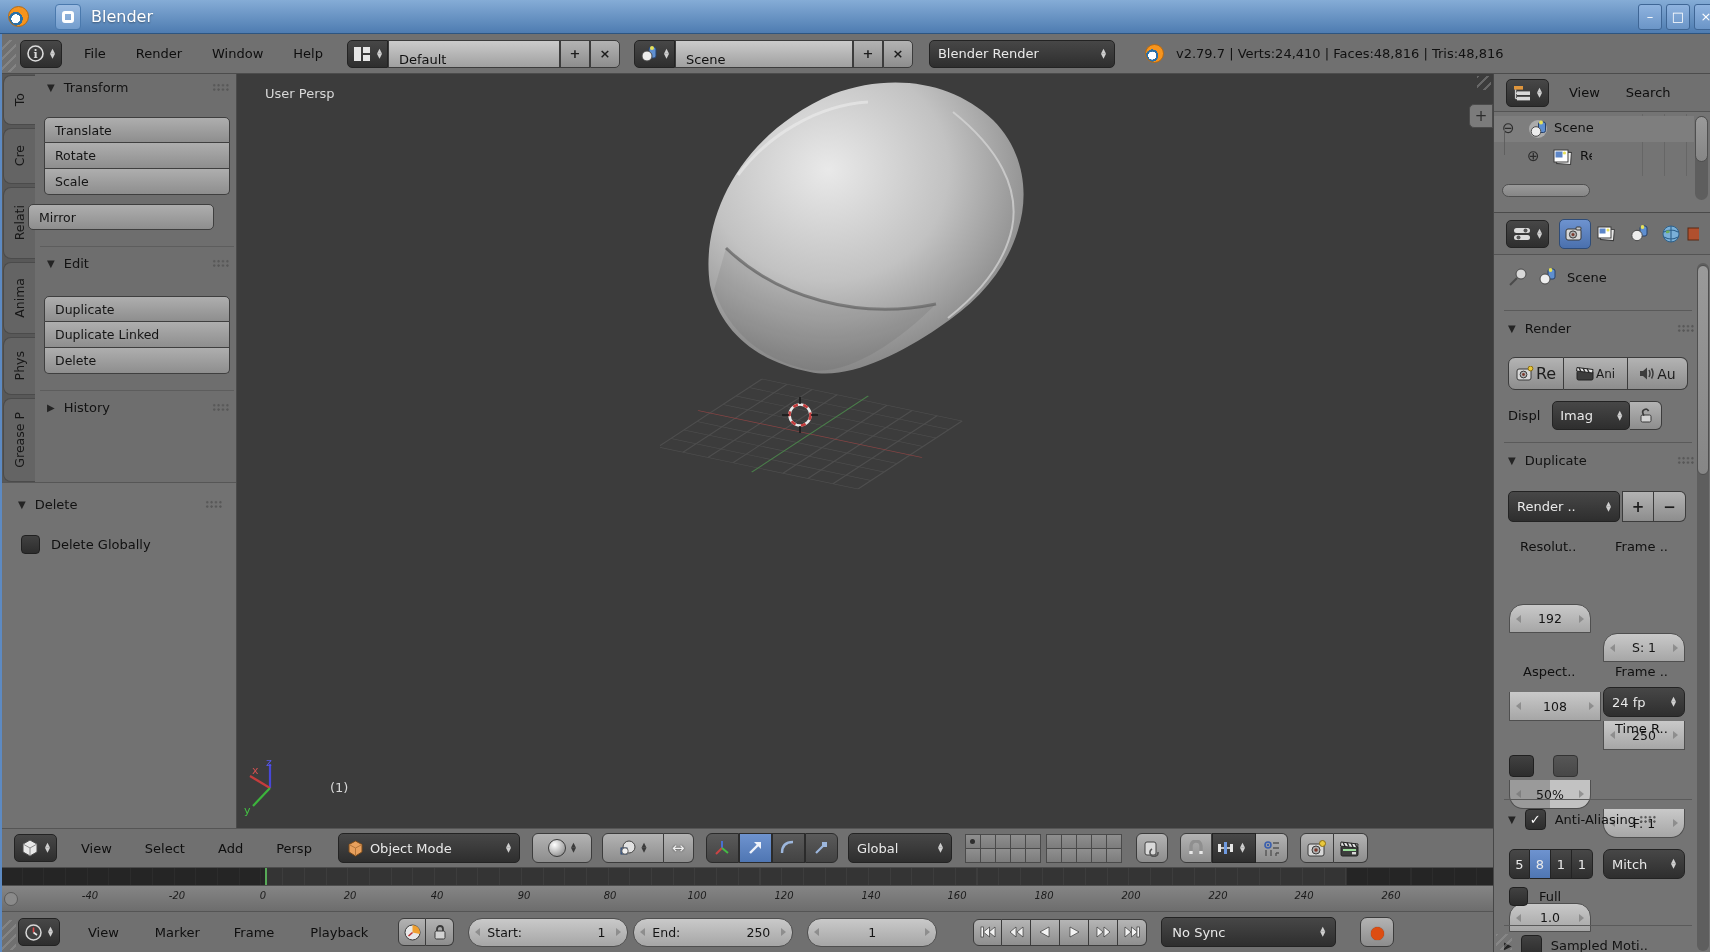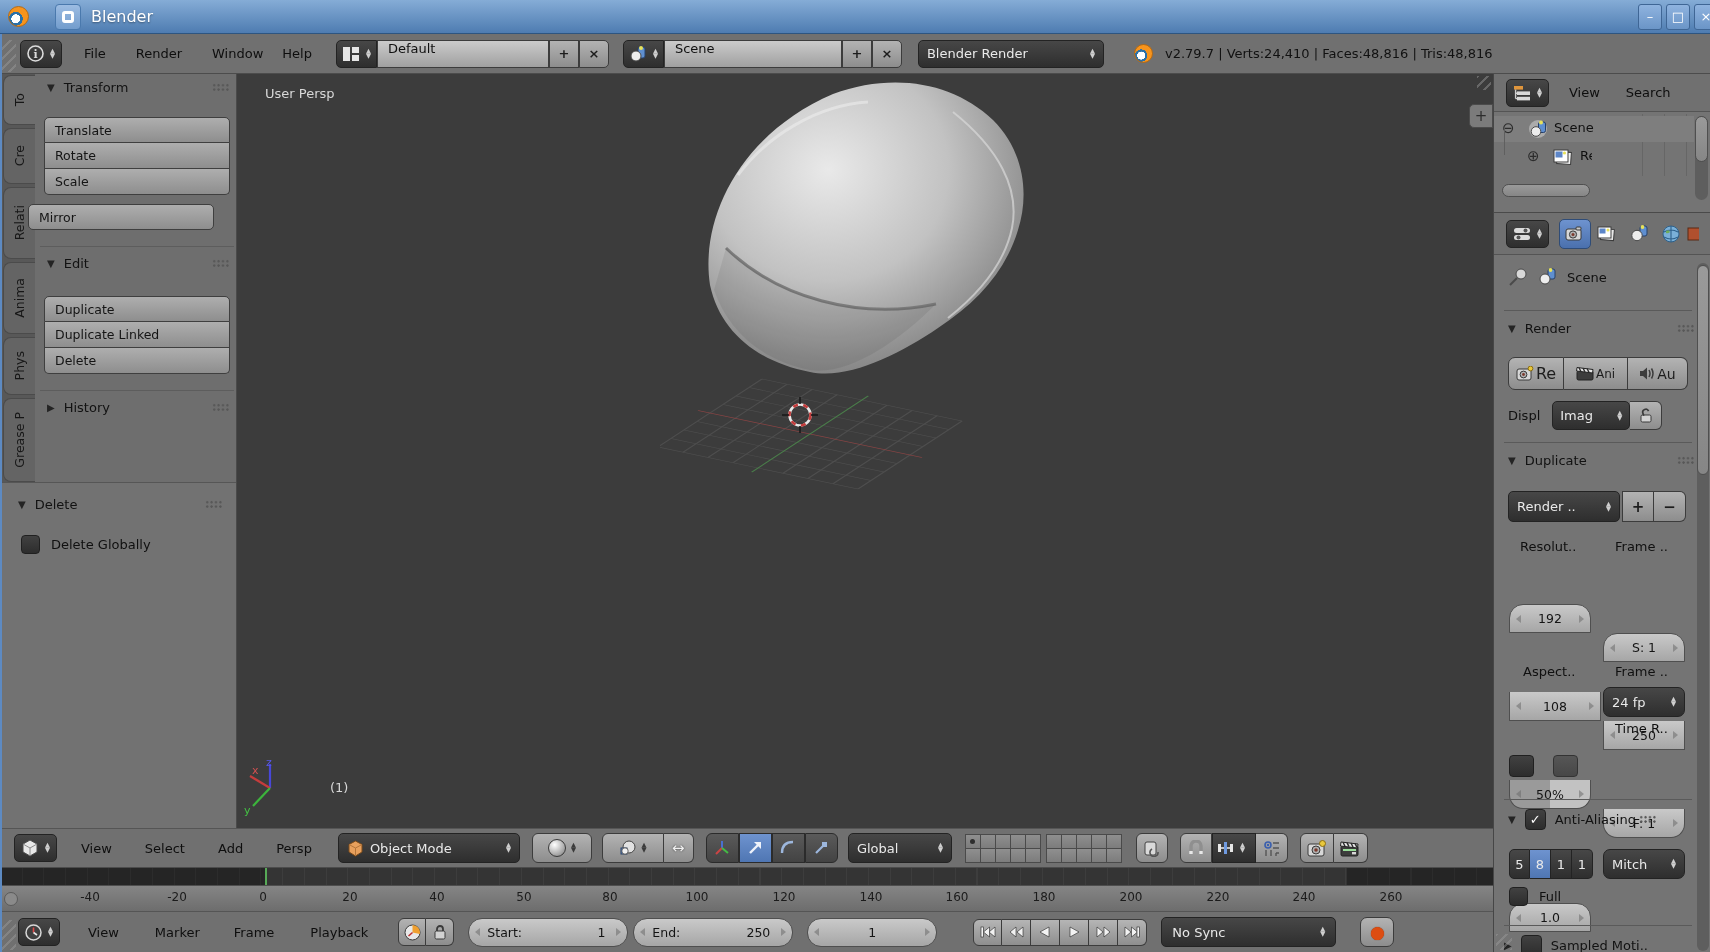--- a/index.html
+++ b/index.html
@@ -5,21 +5,21 @@
   * { box-sizing: border-box; margin: 0; padding: 0; }
   html,body { width:1710px; height:952px; }
   body { position:relative; overflow:hidden; background:#6f6f6f;
          font-family:"DejaVu Sans", sans-serif; font-size:13px; color:#101010; }
   .abs { position:absolute; }
 
   
   .dd-dark { background:linear-gradient(#474747,#2e2e2e); border:1px solid #232323;
              border-radius:5px; color:#e9e9e9; display:flex; align-items:center; gap:6px; }
   .field-light { background:linear-gradient(#cbcbcb,#a0a0a0); border:1px solid #3c3c3c; color:#101010;
-                 display:flex; align-items:flex-start; }
+                 display:flex; align-items:flex-end; }
   .btn-light { background:linear-gradient(#b3b3b3,#8d8d8d); border:1px solid #3c3c3c; color:#1d1d1d;
                display:flex; align-items:center; justify-content:center; }
   .stepper { background:linear-gradient(#c9c9c9,#a6a6a6); border:1px solid #4f4f4f; border-radius:14px;
              color:#141414; display:flex; align-items:center; justify-content:center; position:relative;
              font-size:12.5px; }
   .stepper::before, .stepper::after { content:""; position:absolute; top:50%; margin-top:-4px;
              border-top:4px solid transparent; border-bottom:4px solid transparent; opacity:.55; }
   .stepper::before { left:6px; border-right:5px solid #6c6c6c; }
   .stepper::after  { right:6px; border-left:5px solid #6c6c6c; }
   .ud { display:flex; flex-direction:column; align-items:center; line-height:5px; font-size:6.5px; color:#cfcfcf; }
@@ -91,21 +91,21 @@
   .lgrid b.on i { position:absolute; left:4px; top:4px; width:5px; height:5px; border-radius:50%; background:#2e2e2e; }
 
   
   .timeline { left:0; top:868px; width:1493px; height:84px; background:#707070; }
   .tstrip { left:0; top:0; width:1493px; height:17px; background:#343434;
             background-image:repeating-linear-gradient(90deg,#3d3d3d 0 1px, transparent 1px 21.7px); }
   .trange { position:absolute; top:0; height:17px; background:rgba(0,0,0,.28); }
   .tline { position:absolute; top:0; width:2px; height:17px; background:#57aa57; }
   .truler { left:0; top:17px; width:1493px; height:27px; background:linear-gradient(#858585,#6d6d6d);
             border-top:1px solid #4e4e4e; border-bottom:1px solid #555; }
-  .tick { position:absolute; top:4px; transform:translateX(-50%); font-size:12px; color:#1b1b1b; }
+  .tick { position:absolute; top:4px; transform:translateX(-50%); font-size:10px; color:#1b1b1b;font-style:italic; }
   .theader { left:0; top:44px; width:1493px; height:40px; background:#707070; display:flex; align-items:center; }
   .pbtn { width:29px; height:27px; background:linear-gradient(#b5b5b5,#8e8e8e); border:1px solid #3c3c3c;
           display:flex; align-items:center; justify-content:center; }
 
   
   .outliner { left:1493px; top:74px; width:217px; height:138px; background:#747474;
               border-left:1px solid #464646; }
   .rheader { display:flex; align-items:center; height:38px; background:#707070; border-bottom:1px solid #545454; }
   .props { left:1493px; top:212px; width:217px; height:740px; background:#747474;
            border-left:1px solid #464646; border-top:1px solid #4a4a4a; }
@@ -140,21 +140,21 @@
         <text x="8.5" y="12.5" text-anchor="middle" font-size="11" fill="#dcdcdc" font-family="DejaVu Serif,serif" font-weight="bold">i</text>
       </svg>
     <span class="ud">
         <span>▲</span>
         <span>▼</span>
       </span>
   </div>
   <span class="menu" style="margin-left:22px">File</span>
   <span class="menu" style="margin-left:30px">Render</span>
   <span class="menu" style="margin-left:30px">Window</span>
-  <span class="menu" style="margin-left:19px">Help</span>
+  <span class="menu" style="margin-left:30px">Help</span>
 
   <div class="dd-dark" style="margin-left:24px;height:28px;padding:0 5px;border-radius:5px 0 0 5px">
     <svg width="18" height="16">
         <rect x="1" y="1" width="7" height="14" fill="#e6e6e6"></rect>
         <rect x="10" y="1" width="7" height="6" fill="#e6e6e6"></rect>
         <rect x="10" y="9" width="7" height="6" fill="#e6e6e6"></rect>
       </svg>
     <span class="ud">
         <span>▲</span>
         <span>▼</span>
@@ -520,21 +520,21 @@
     <div class="trange" style="left:0;width:266px"></div>
     <div class="trange" style="left:1347px;width:146px"></div>
     <div class="tline" style="left:265px"></div>
   </div>
   <div class="abs truler">
     <span class="tick" style="left:90px">-40</span>
     <span class="tick" style="left:177px">-20</span>
     <span class="tick" style="left:263px">0</span>
     <span class="tick" style="left:350px">20</span>
     <span class="tick" style="left:437px">40</span>
-    <span class="tick" style="left:524px">50</span>
+    <span class="tick" style="left:524px">90</span>
     <span class="tick" style="left:610px">80</span>
     <span class="tick" style="left:697px">100</span>
     <span class="tick" style="left:784px">120</span>
     <span class="tick" style="left:871px">140</span>
     <span class="tick" style="left:957px">160</span>
     <span class="tick" style="left:1044px">180</span>
     <span class="tick" style="left:1131px">200</span>
     <span class="tick" style="left:1218px">220</span>
     <span class="tick" style="left:1304px">240</span>
     <span class="tick" style="left:1391px">260</span>

